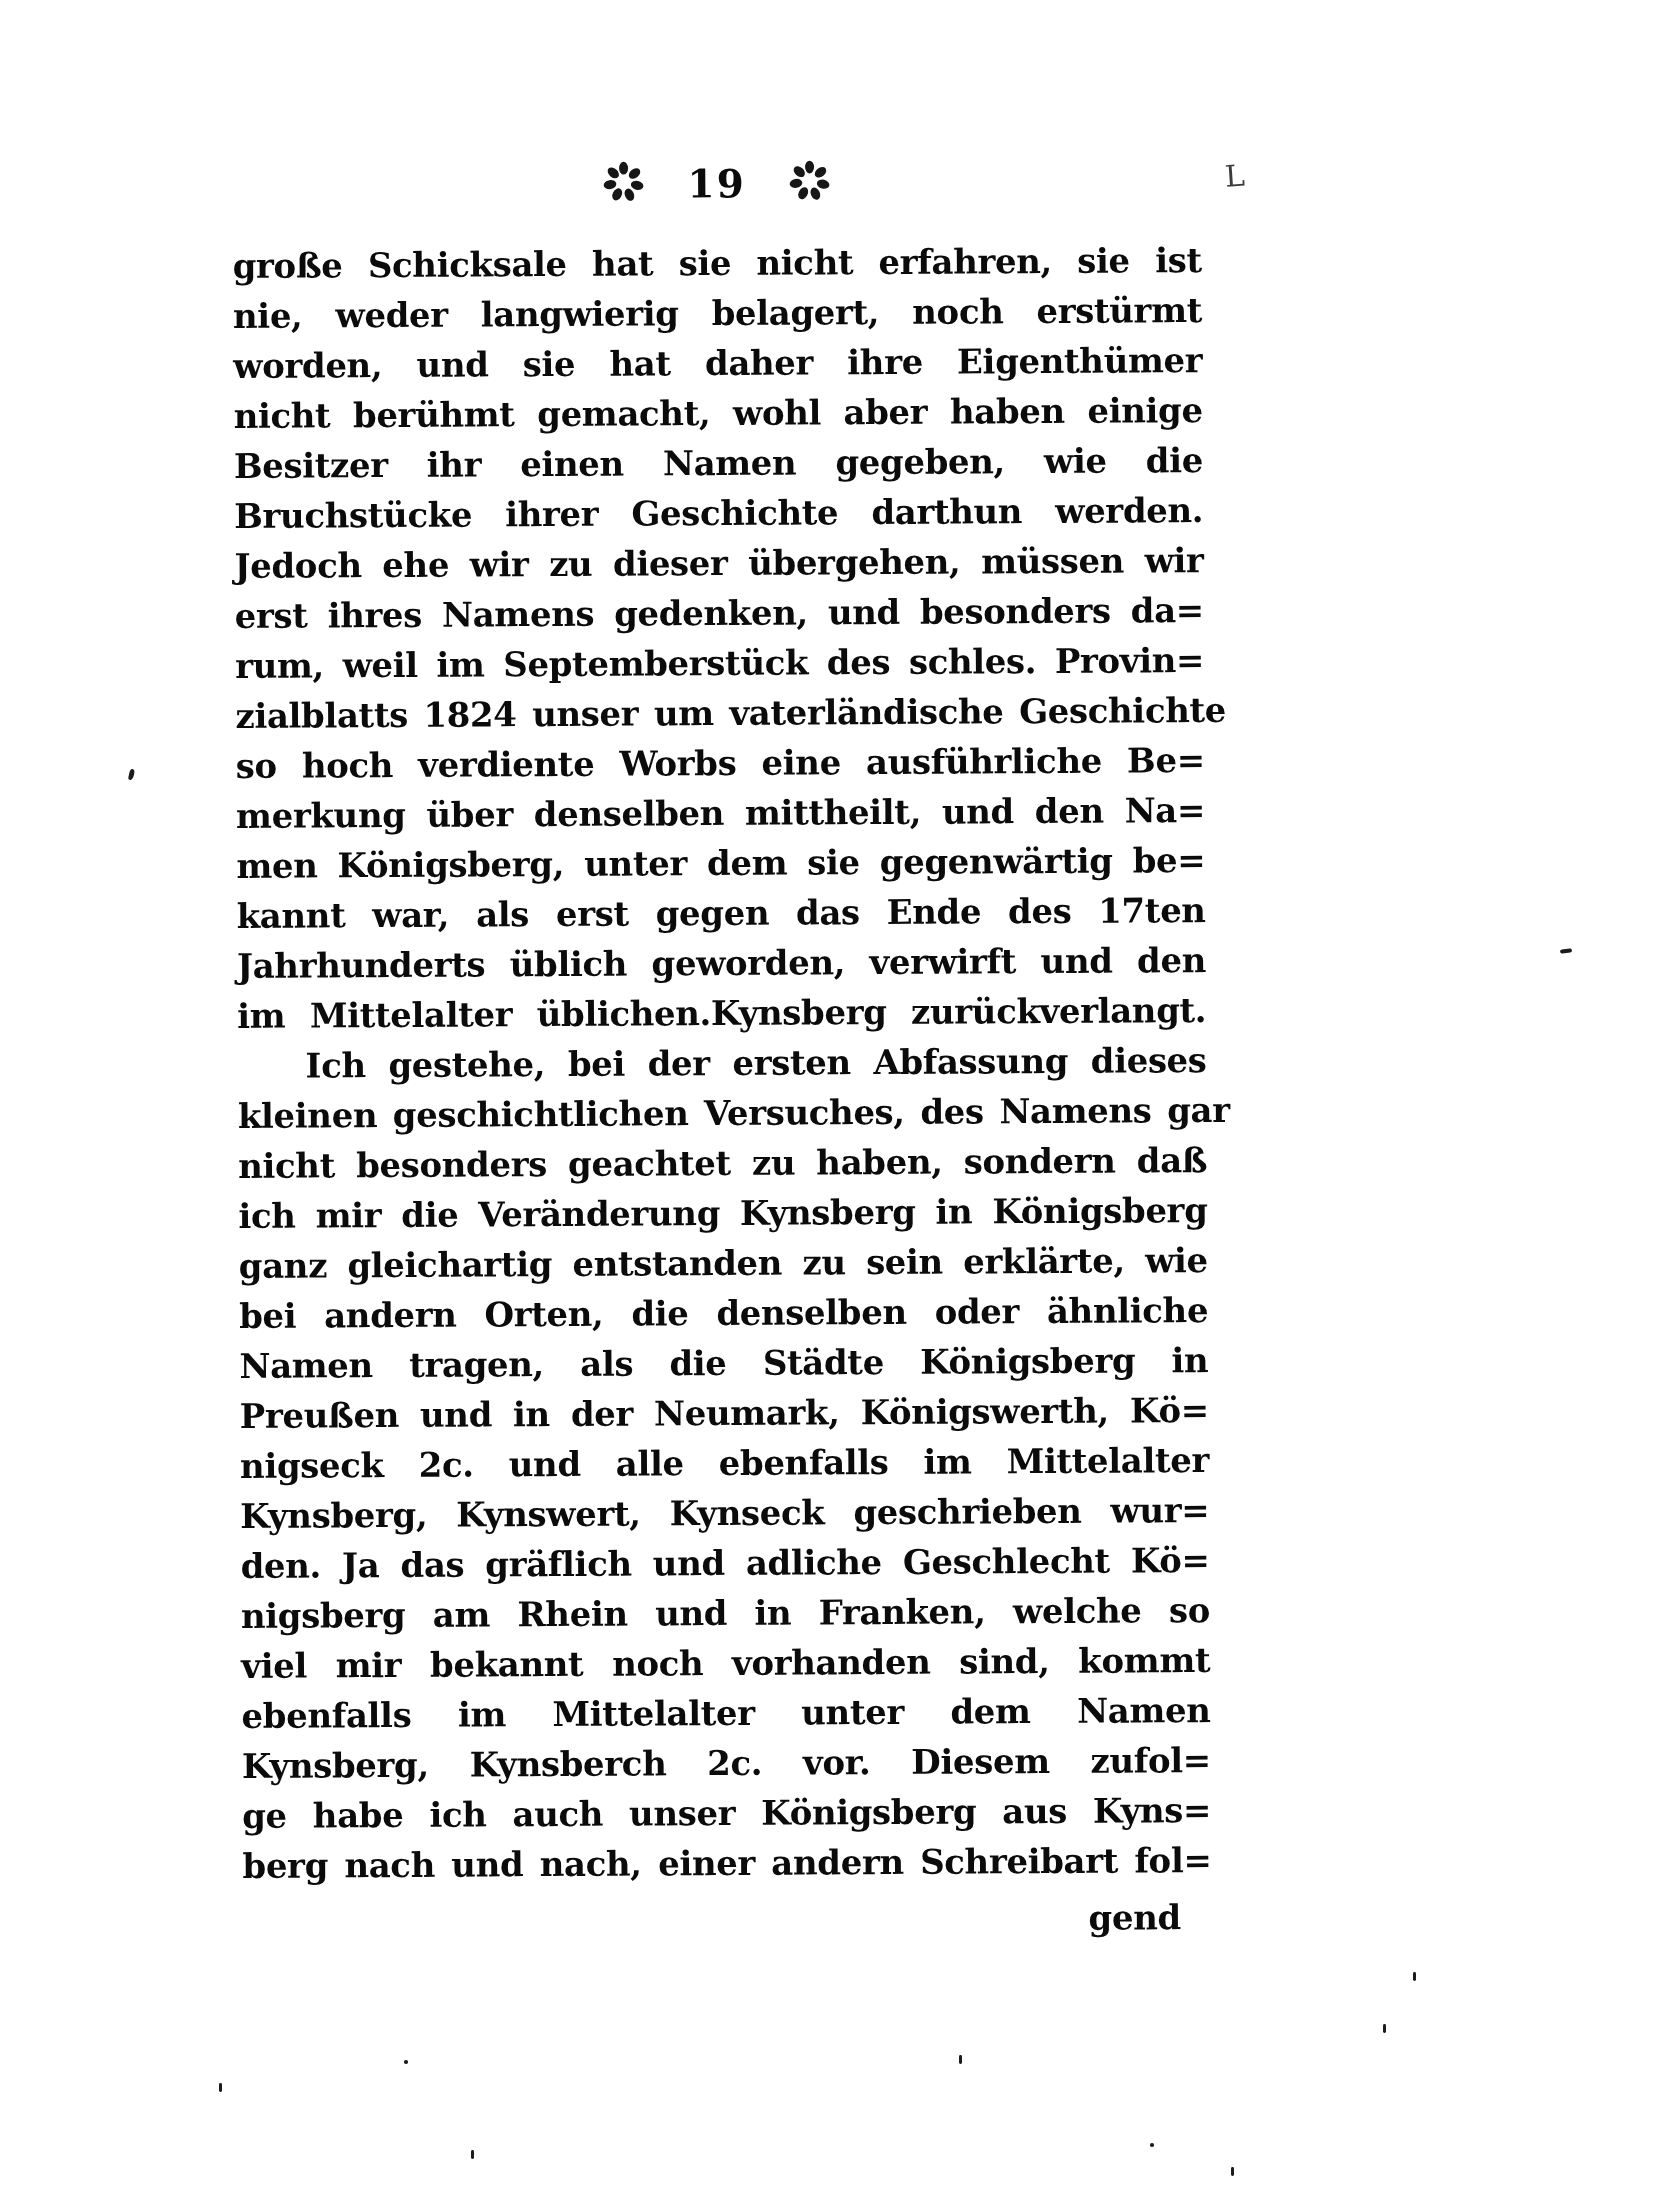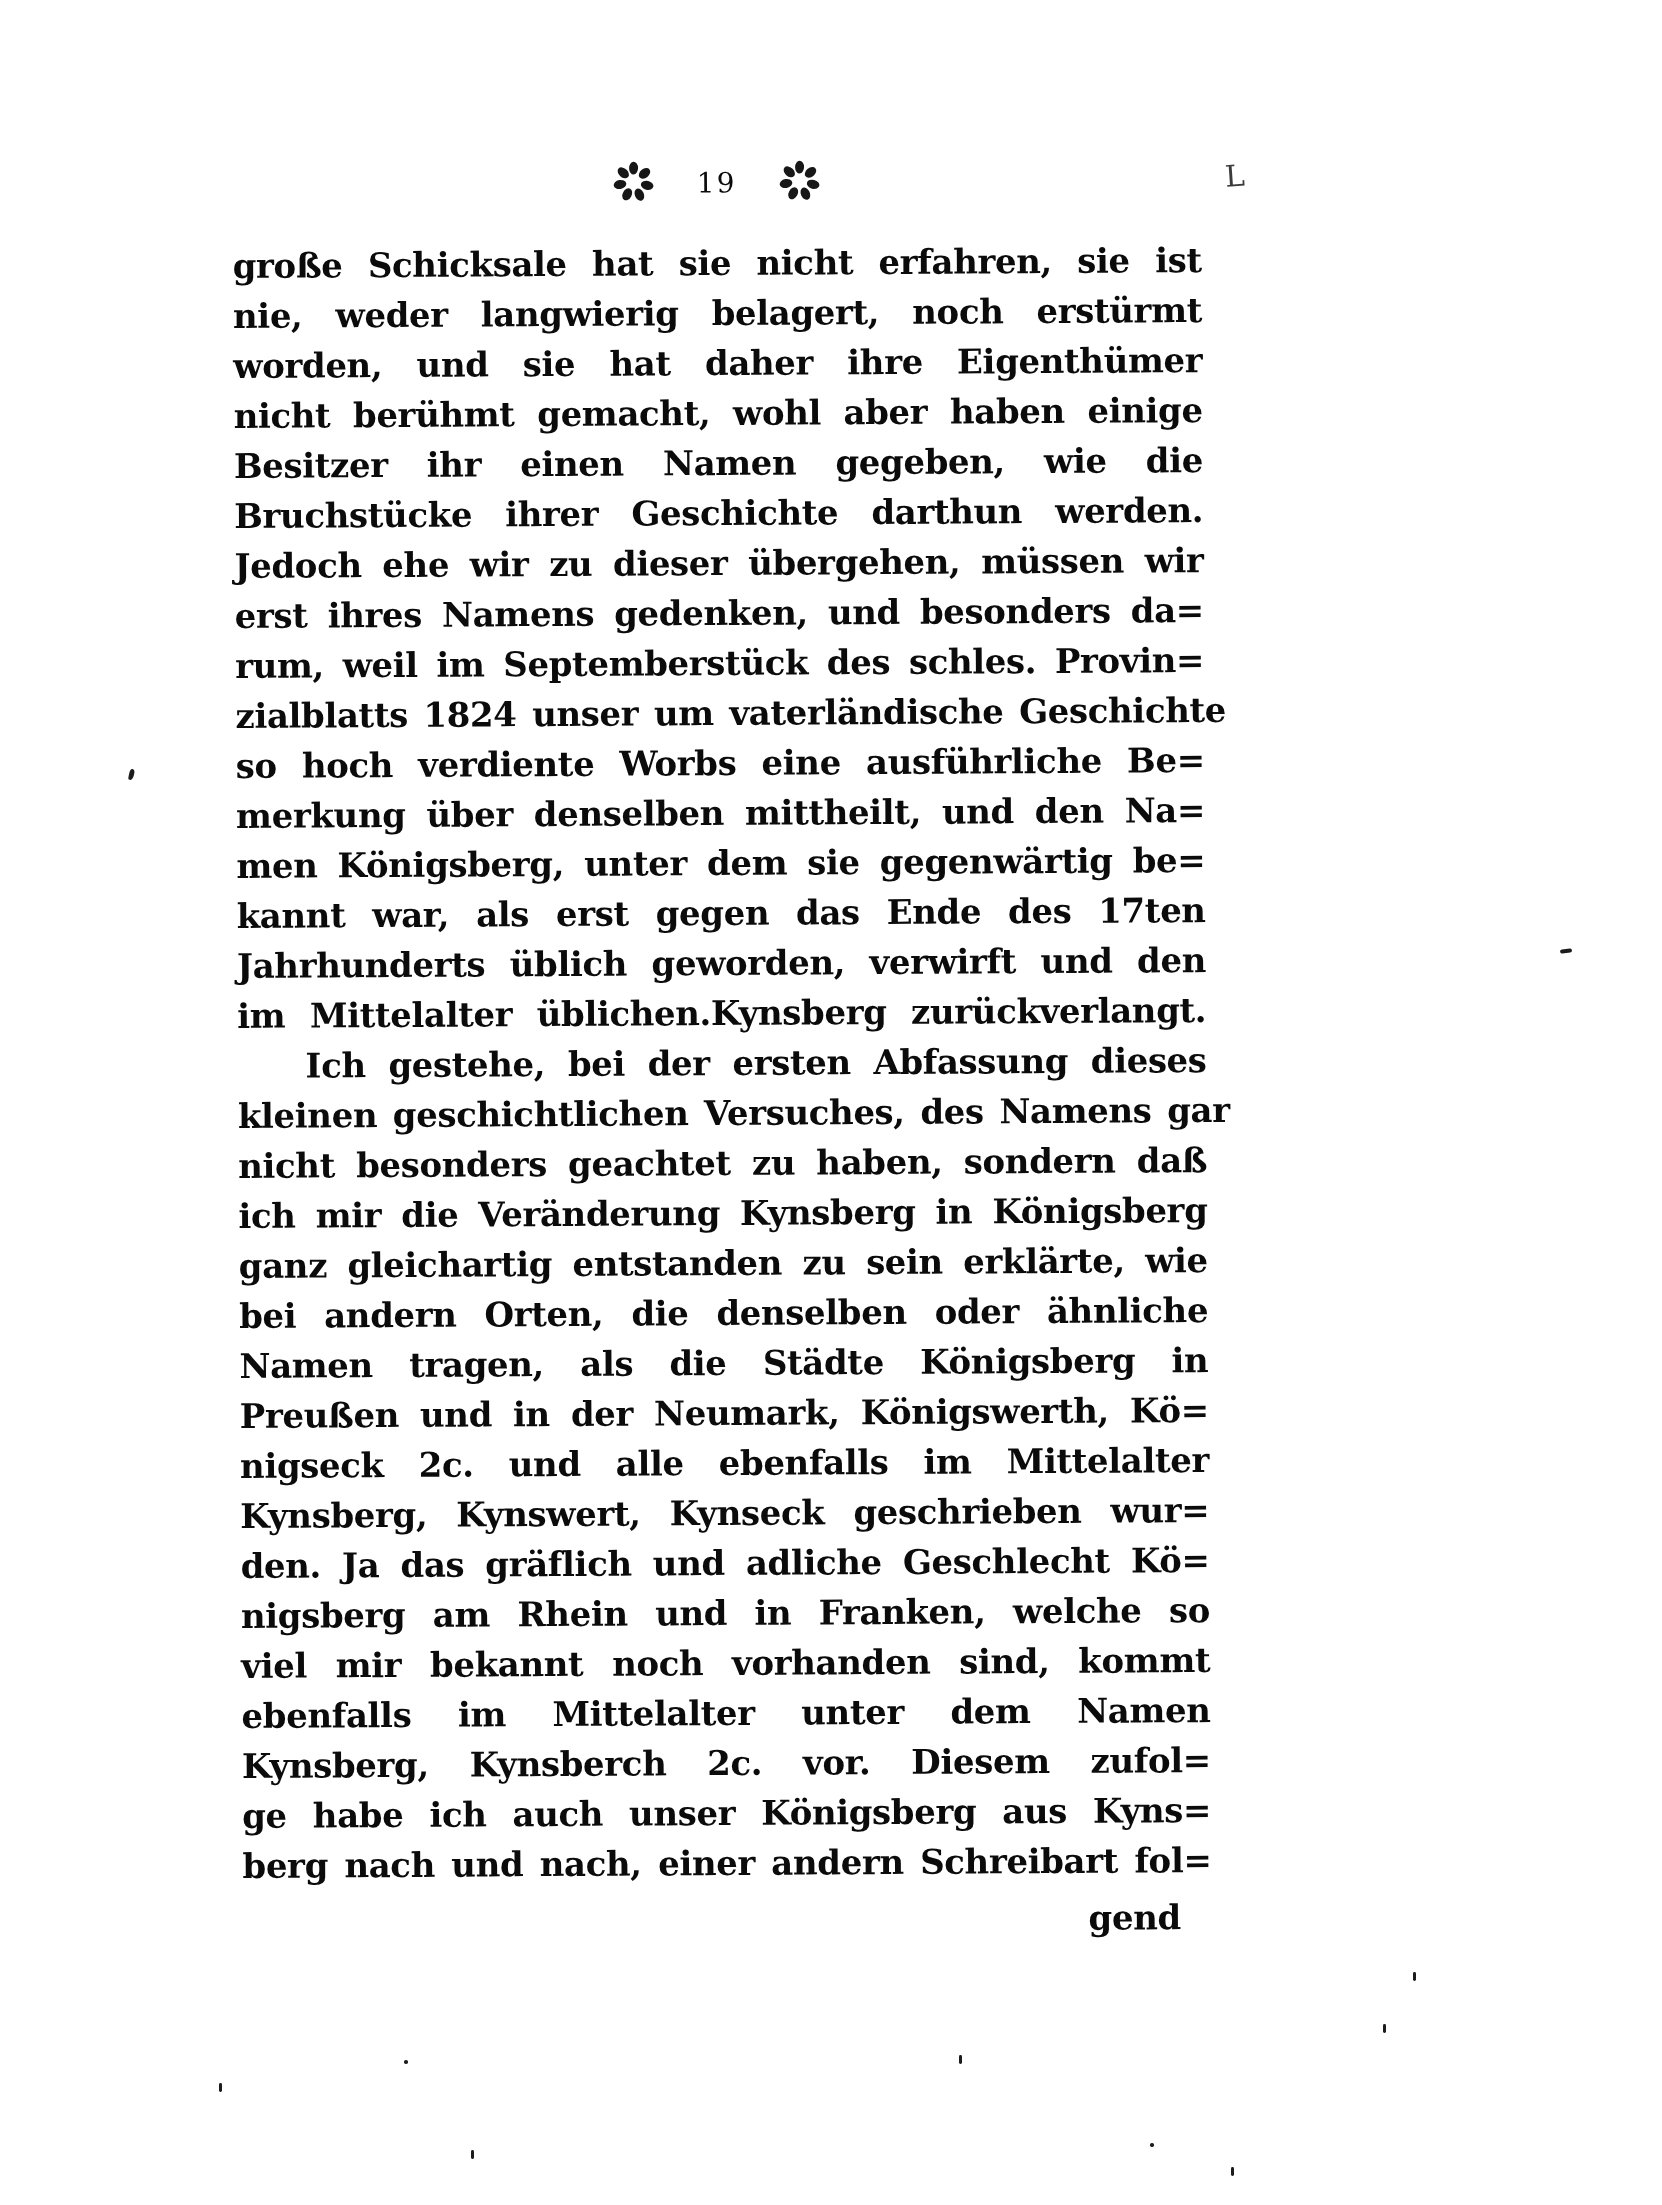--- a/index.html
+++ b/index.html
@@ -14,21 +14,21 @@
   .content{
     position:absolute;left:232px;top:156px;width:969px;
     transform:rotate(-0.35deg);
     transform-origin:50% 0;
   }
   .running-head{
     display:flex;justify-content:center;align-items:center;
     gap:41px;height:51px;margin-bottom:31px;
   }
   .pagenum{
-    font-size:28px;font-weight:400;letter-spacing:2.1px;
+    font-size:39px;font-weight:700;letter-spacing:2.1px;
     transform:translateY(1.4px);
   }
   .rosette{width:45px;height:45px;display:block;opacity:.95;}
   .textblock{
     font-size:34px;font-weight:700;line-height:50px;
     letter-spacing:-0.4px;
     word-spacing:4.2px;
   }
   .line{
     height:50px;

